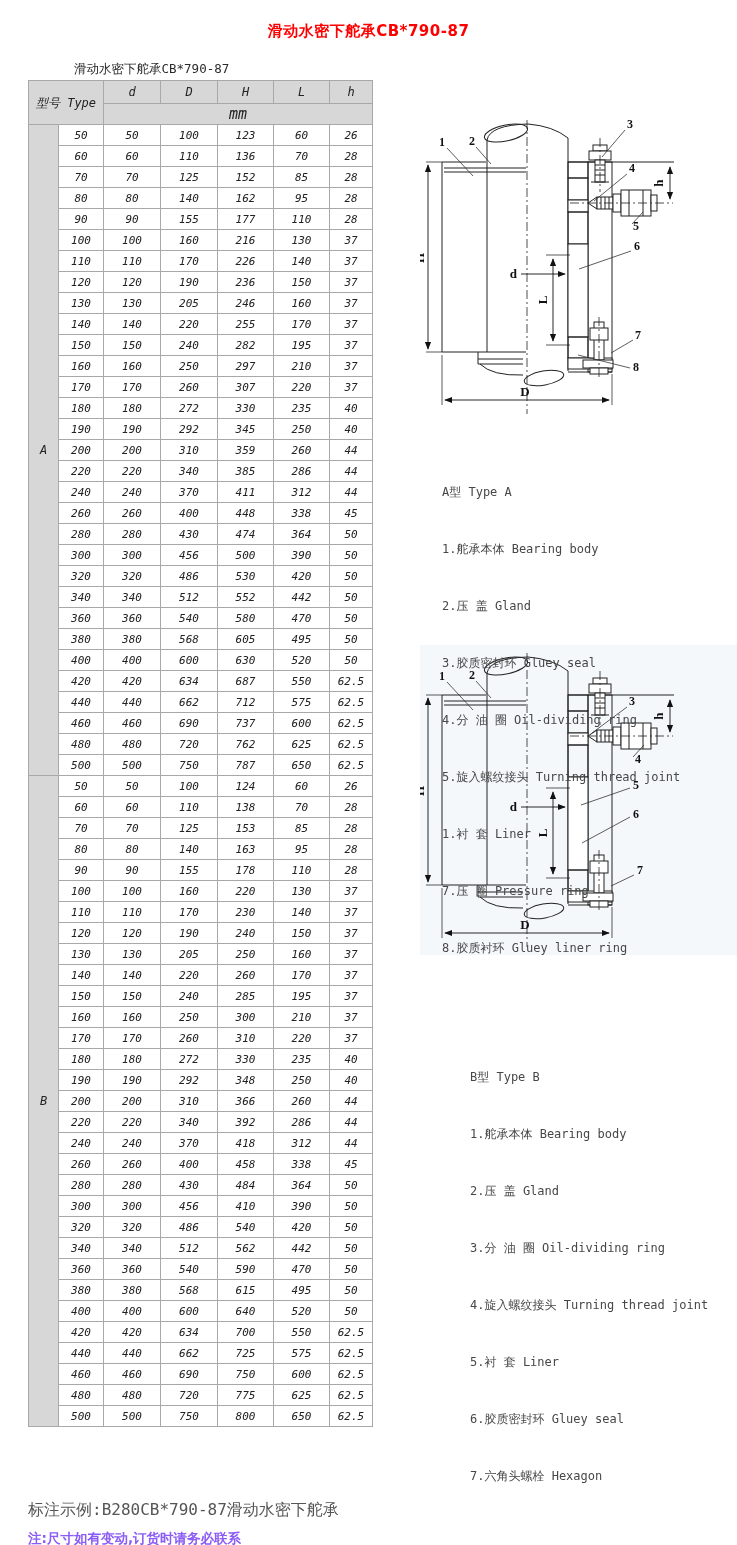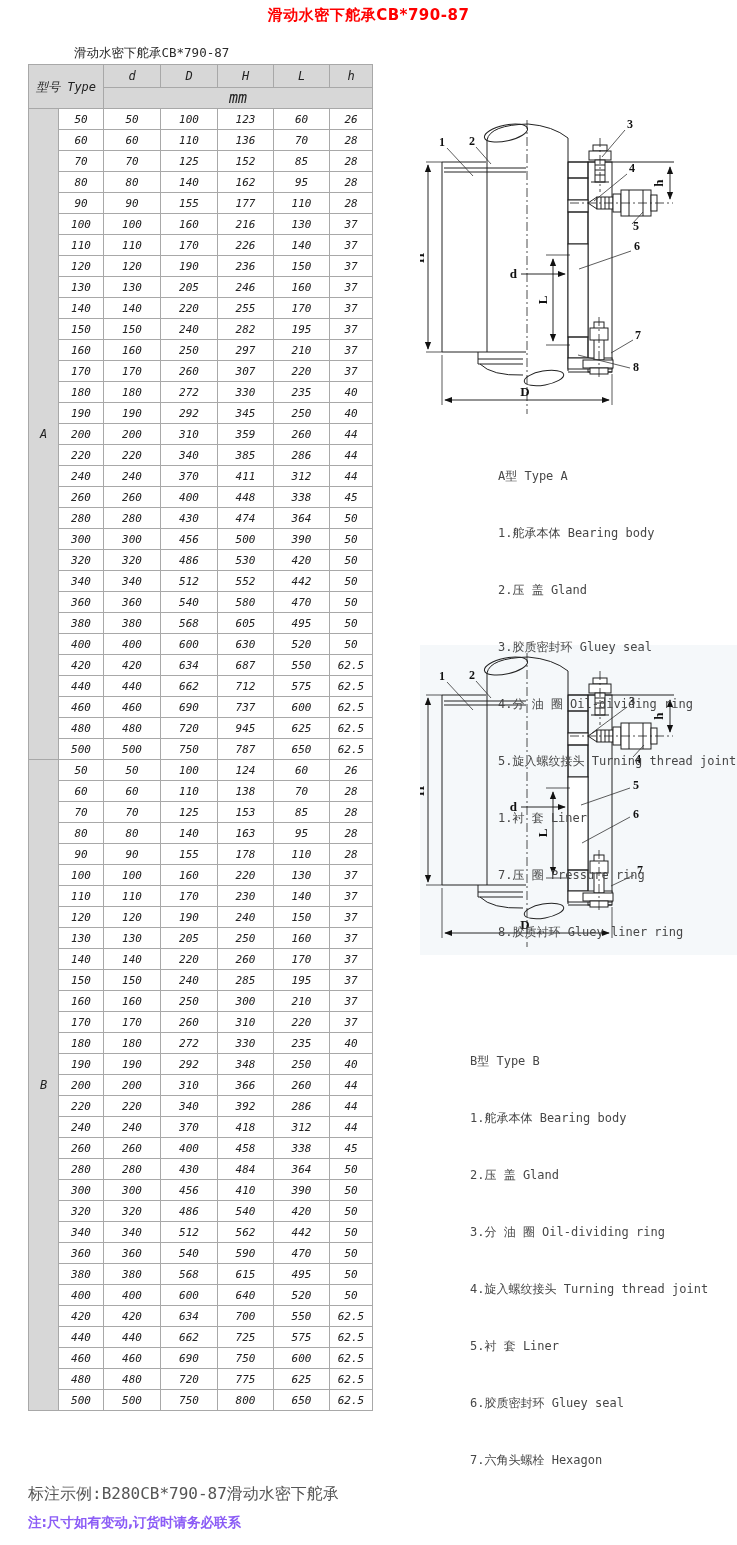--- a/index.html
+++ b/index.html
@@ -1,18 +1,18 @@
 <!DOCTYPE html>
 <html style="--accent: #fe0000; --header-bg: #d7d7d7;"><head>
 <meta charset="utf-8">
 <style>
   html,body{margin:0;padding:0;background:#ffffff;}
   body{width:737px;height:1545px;position:relative;overflow:hidden;
        font-family:"DejaVu Sans",sans-serif;}
-  .abs{position:absolute;}
+  .abs{position:absolute;margin-top:16px;}
   .page-title{left:0;top:6px;width:737px;text-align:center;
       color:var(--accent,#fe0000);font-size:15px;font-weight:bold;
       font-family:"DejaVu Sans",sans-serif;letter-spacing:.5px;}
   .subtitle{left:74px;top:45px;font-size:12.5px;color:#2b2b2b;
       font-family:"DejaVu Sans Mono",monospace;}
   
   table.spec{border-collapse:collapse;table-layout:fixed;left:28px;top:64px;
       font-family:"DejaVu Sans Mono",monospace;font-size:11px;color:#222;font-style:italic;}
   table.spec th,table.spec td{border:1px solid #a8a8a8;text-align:center;
       vertical-align:middle;padding:0;line-height:1;}
@@ -301,21 +301,21 @@
         <td>460</td>
         <td>690</td>
         <td>737</td>
         <td>600</td>
         <td>62.5</td>
       </tr>
       <tr>
         <td>480</td>
         <td>480</td>
         <td>720</td>
-        <td>945</td>
+        <td>762</td>
         <td>625</td>
         <td>62.5</td>
       </tr>
       <tr>
         <td>500</td>
         <td>500</td>
         <td>750</td>
         <td>787</td>
         <td>650</td>
         <td>62.5</td>
@@ -688,21 +688,21 @@
     <text class="co" text-anchor="middle" x="22" y="35">1</text>
     <text class="co" text-anchor="middle" x="52" y="34">2</text>
     <text class="co" text-anchor="middle" x="212" y="60">3</text>
     <text class="co" text-anchor="middle" x="218" y="118">4</text>
     <text class="co" text-anchor="middle" x="216" y="144">5</text>
     <text class="co" text-anchor="middle" x="216" y="173">6</text>
     <text class="co" text-anchor="middle" x="220" y="229">7</text>
   </g>
 </svg>
 
-<div class="abs legend" style="left:498px;top:429px">
+<div class="abs legend" style="left:442px;top:429px">
   <div>A型 Type A</div>
   <div>1.舵承本体 Bearing body</div>
   <div>2.压 盖 Gland</div>
   <div>3.胶质密封环 Gluey seal</div>
   <div>4.分 油 圈 Oil-dividing ring</div>
   <div>5.旋入螺纹接头 Turning thread joint</div>
   <div>1.衬 套 Liner</div>
   <div>7.压 圈 Pressure ring</div>
   <div>8.胶质衬环 Gluey liner ring</div>
 </div>

